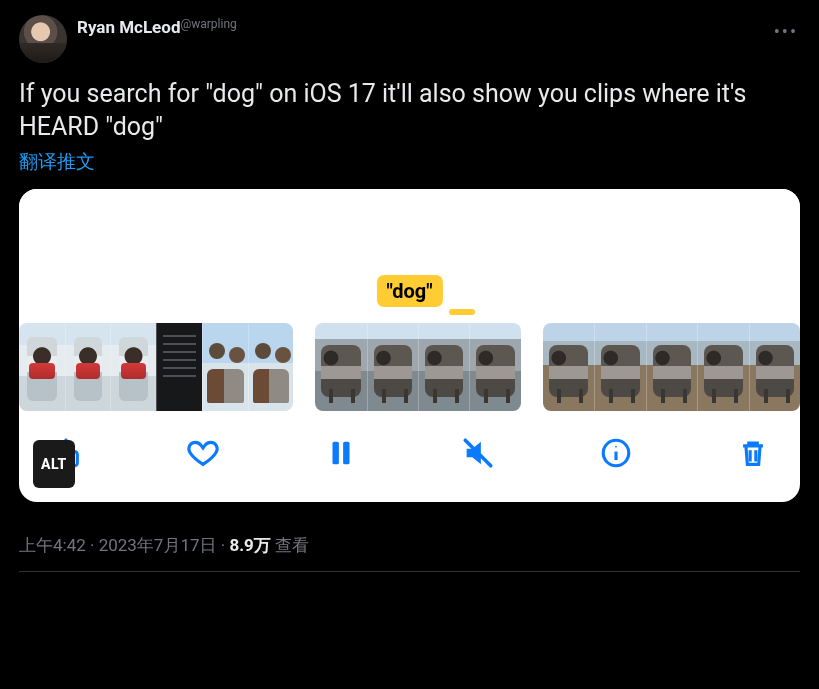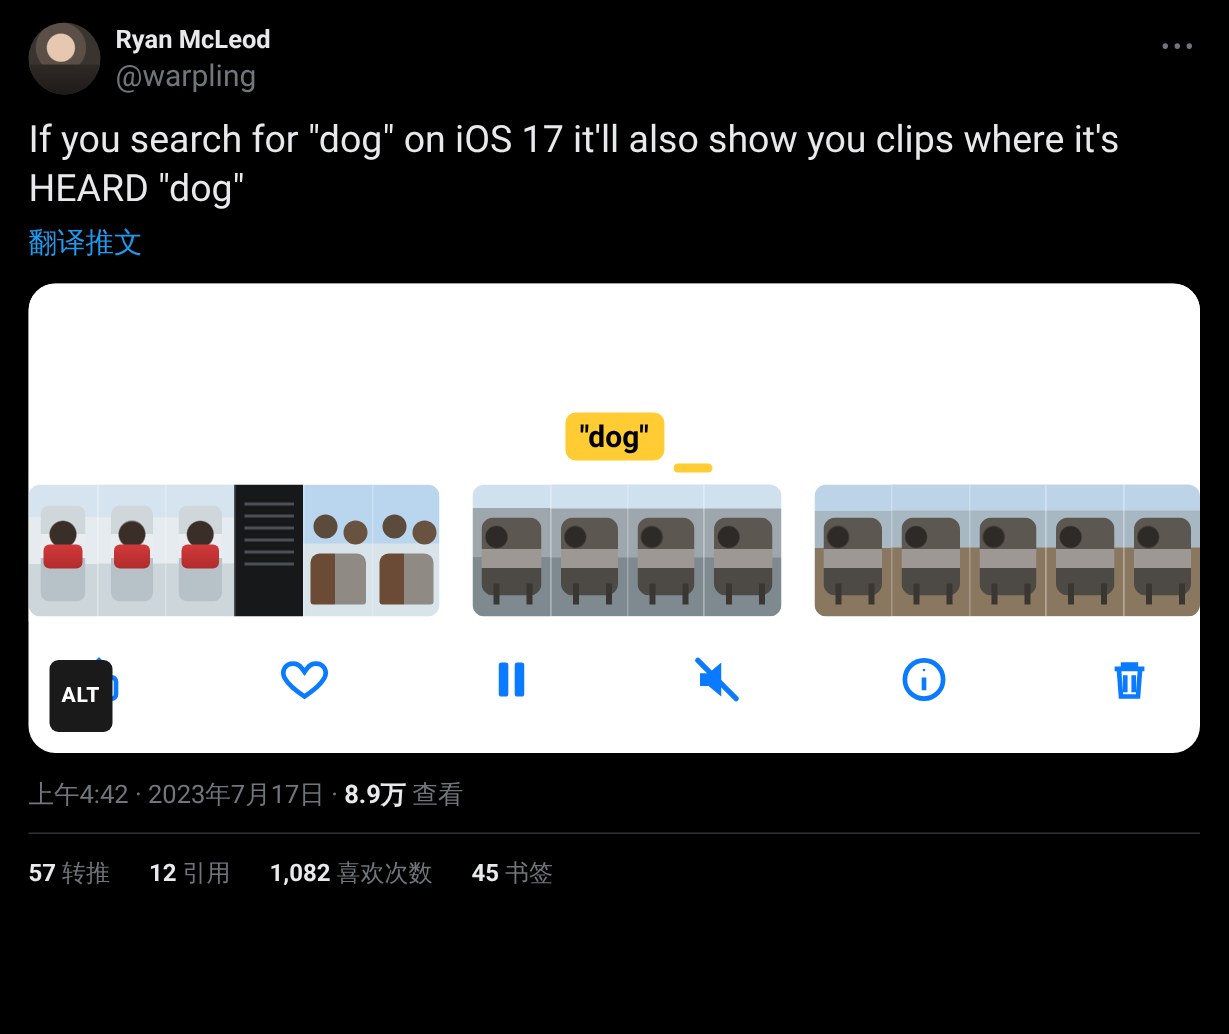--- a/index.html
+++ b/index.html
@@ -30,23 +30,23 @@
     overflow: hidden;
   }
   .avatar::after{
     content:"";
     position:absolute;
     inset:auto 0 -2px 0;
     height:22px;
     background:linear-gradient(180deg,#2f2a26,#1d1916);
     border-radius:0 0 24px 24px;
   }
-  .name-block { display:flex; flex-direction:column; line-height:1.25; margin-top:2px; }
+  .name-block { display:flex; flex-direction:row; line-height:1.25; margin-top:2px; }
   .display-name { font-weight:700; font-size:17px; color:#e7e9ea; }
-  .handle { color:#71767b; font-size:20px; }
+  .handle { color:#71767b; font-size:12px; }
   .more {
     position:absolute; right:-4px; top:0;
     color:#71767b; font-size:18px; letter-spacing:2px;
     padding:6px;
   }
   .body-text {
     margin-top:14px;
     font-size:25px;
     line-height:1.32;
     color:#e7e9ea;
@@ -189,21 +189,21 @@
     color:#fff;
     font-size:14px;
     font-weight:800;
     padding:16px 8px;
     border-radius:6px;
     letter-spacing:0.5px;
   }
   .meta-row{
     color:#71767b;
     font-size:17px;
-    margin-top:16px;
+    margin-top:32px;
     padding-bottom:14px;
     border-bottom:1px solid #2f3336;
   }
   .meta-row .views-num{ color:#e7e9ea; font-weight:700; }
   .stats-row{
     display:flex;
     gap:26px;
     padding:16px 0 0 0;
     font-size:16px;
     color:#71767b;
@@ -306,20 +306,14 @@
       </span>
     </div>
 
     <div class="alt-badge">ALT</div>
   </div>
 
   <div class="meta-row">
     <span>上午4:42</span><span> · </span><span>2023年7月17日</span><span> · </span><span class="views-num">8.9万</span><span> 查看</span>
   </div>
 
-  <div class="stats-row">
-    <span><span class="num">57</span><span>转推</span></span>
-    <span><span class="num">12</span><span>引用</span></span>
-    <span><span class="num">1,082</span><span>喜欢次数</span></span>
-    <span><span class="num">45</span><span>书签</span></span>
-  </div>
 
 </div>
 
 </body></html>

